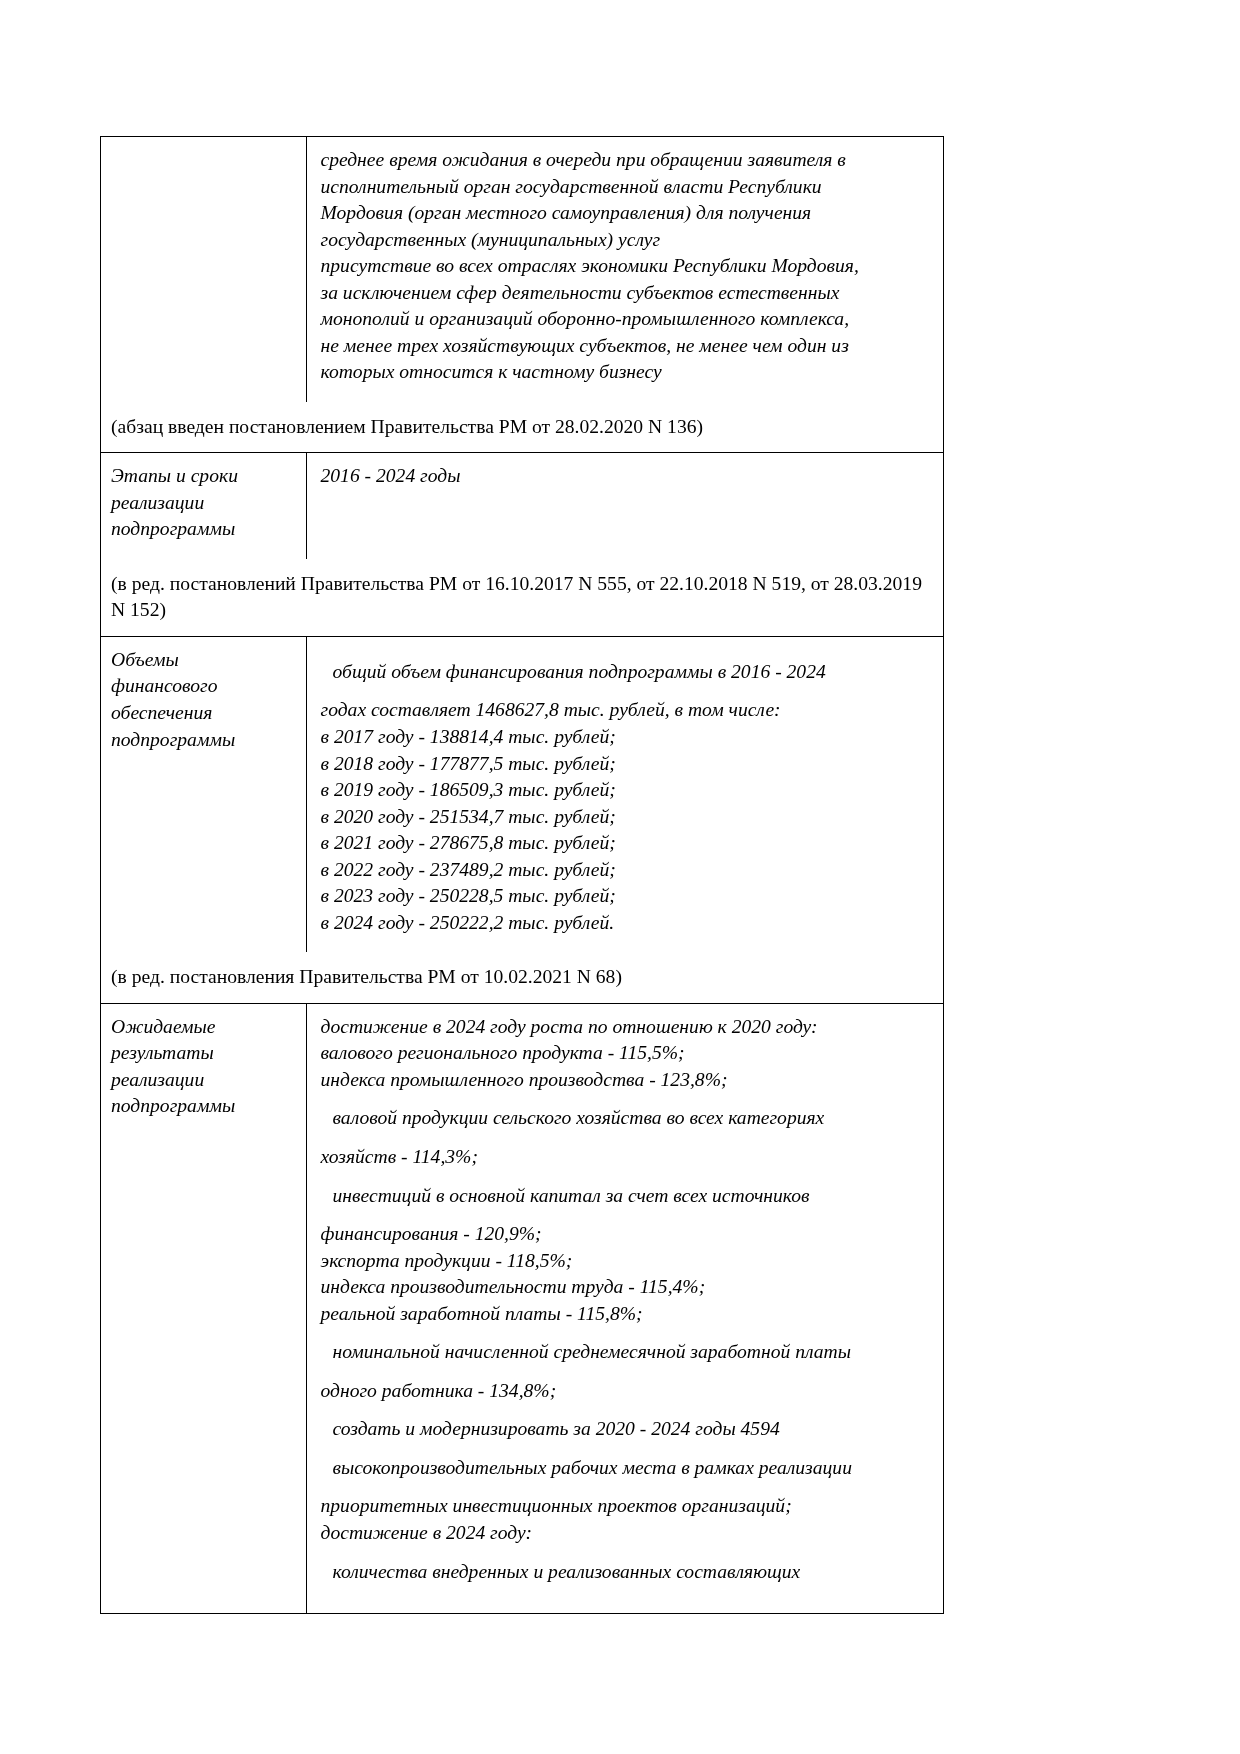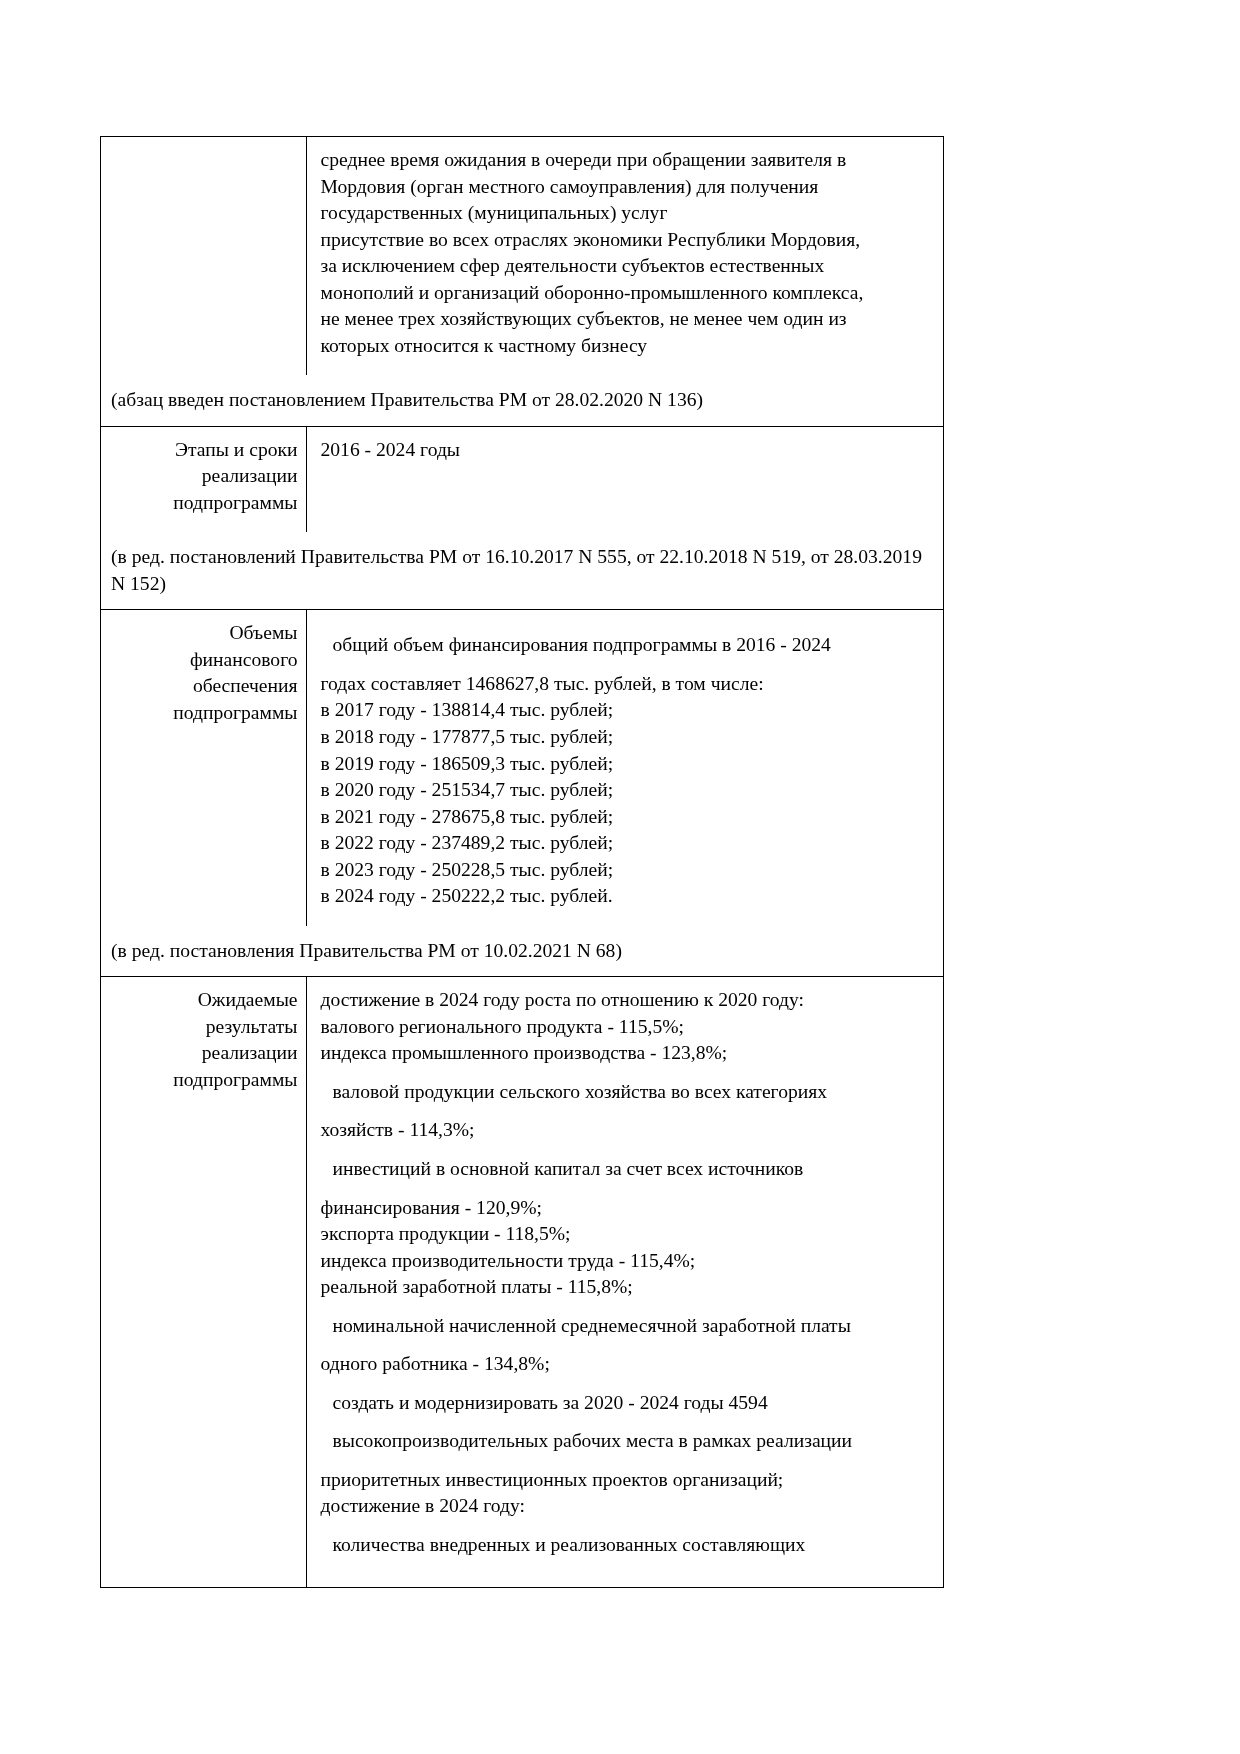--- a/index.html
+++ b/index.html
@@ -43,27 +43,27 @@
 
   
   .row-split {
     display: table;
     width: 100%;
     table-layout: fixed;
   }
   .row-split > div {
     display: table-cell;
     vertical-align: top;
+    font-style: italic;
   }
   .rs-label {
     width: 205px;
     padding: 10px 8px 16px 10px;
     box-sizing: border-box;
     border-right: 1.4px solid #000000;
-    text-align: right;
   }
   .rs-value {
     padding: 10px 12px 16px 14px;
     box-sizing: border-box;
   }
 
   .note {
     padding: 12px 10px 12px 10px;
     line-height: 1.35;
   }
@@ -97,20 +97,21 @@
     <tbody>
 
       <tr>
         <td colspan="2">
           <div class="row-split">
             <div class="rs-label">
               <p class="lbl-line"></p>
             </div>
             <div class="rs-value">
               <p class="ln">среднее время ожидания в очереди при обращении заявителя в</p>
+              <p class="ln">исполнительный орган государственной власти Республики</p>
               <p class="ln">Мордовия (орган местного самоуправления) для получения</p>
               <p class="ln">государственных (муниципальных) услуг</p>
               <p class="ln">присутствие во всех отраслях экономики Республики Мордовия,</p>
               <p class="ln">за исключением сфер деятельности субъектов естественных</p>
               <p class="ln">монополий и организаций оборонно-промышленного комплекса,</p>
               <p class="ln">не менее трех хозяйствующих субъектов, не менее чем один из</p>
               <p class="ln">которых относится к частному бизнесу</p>
             </div>
           </div>
           <div class="note">(абзац введен постановлением Правительства РМ от 28.02.2020 N 136)</div>

